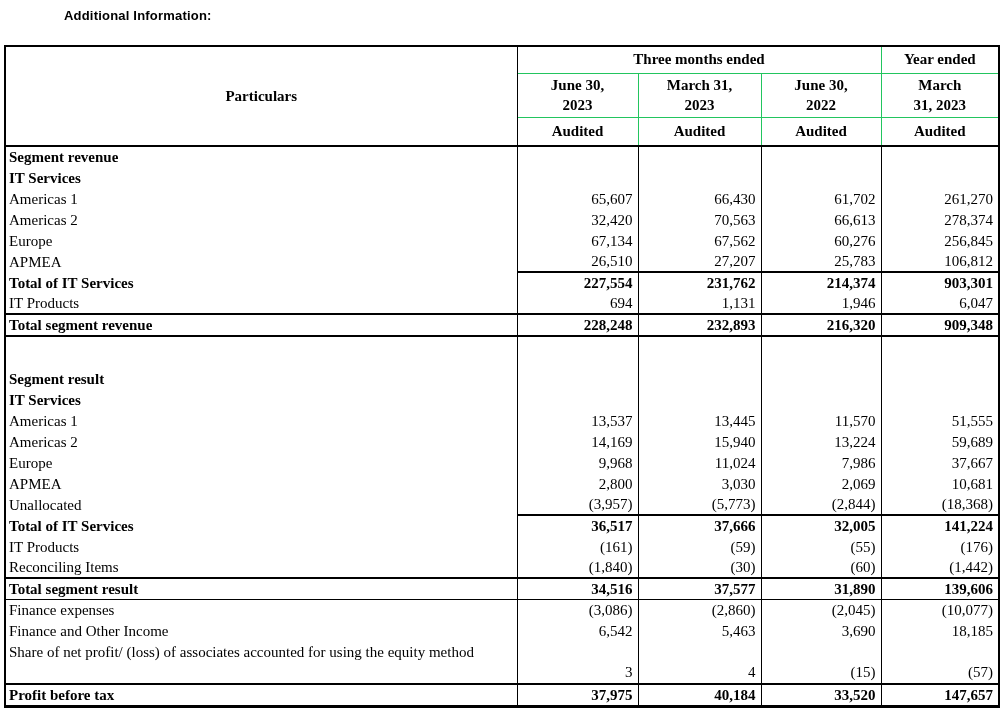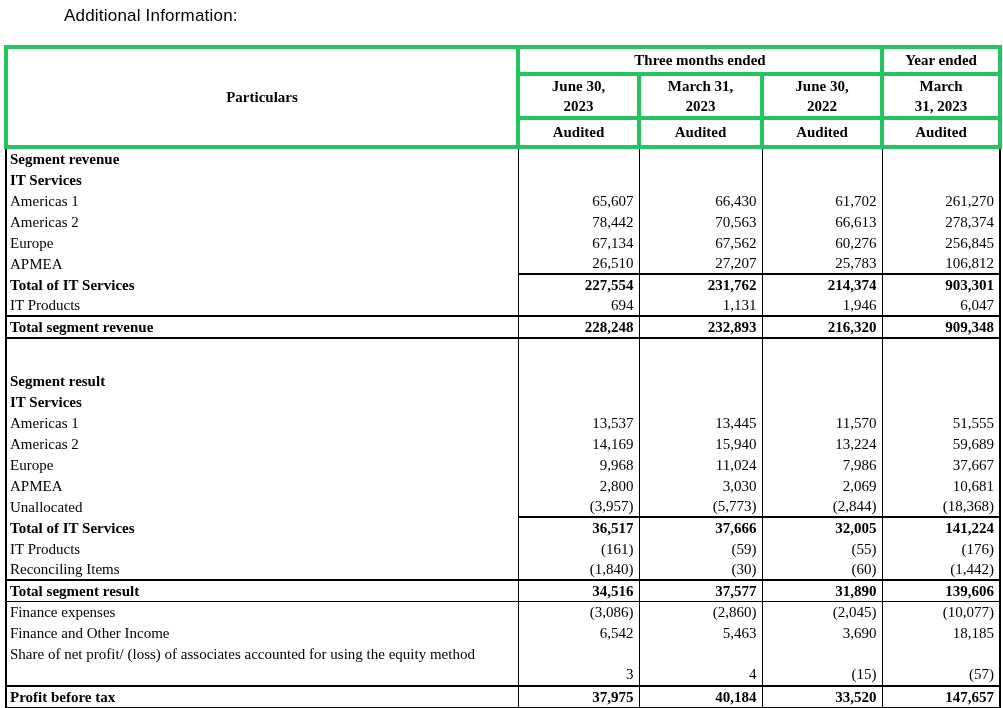--- a/index.html
+++ b/index.html
@@ -5,42 +5,42 @@
   * { box-sizing: border-box; }
   html, body {
     margin: 0; padding: 0;
     width: 1003px; height: 708px;
     background: #ffffff;
     color: #000000;
     font-family: "Liberation Serif", serif;
   }
   .page-title {
     font-family: "Liberation Sans", sans-serif;
-    font-size: 17px;
-    font-weight: normal;
+    font-size: 13px;
+    font-weight: bold;
     margin: 0;
     padding: 5px 0 0 64px;
     line-height: 21px;
     letter-spacing: 0.2px;
   }
   table.fin-table {
     border-collapse: collapse;
     table-layout: fixed;
     margin: 19px 0 0 4px;
     width: 994px;
     border: 2px solid #000;
   }
   th, td {
     padding: 0;
     font-size: 15px;
     overflow: hidden;
   }
   
   thead th {
-    border: 4px solid #22c55e;
+    border: 1px solid #22c55e;
     font-weight: bold;
     text-align: center;
     vertical-align: middle;
   }
   thead { border-bottom: 2px solid #000; }
   th.h-group  { height: 27px; }
   th.h-period { height: 44px; white-space: pre-line; line-height: 20px; }
   th.h-audit  { height: 29px; font-weight: bold; }
   th.h-particulars { border-right: 1px solid #000; }
   
@@ -111,21 +111,21 @@
       </tr>
       <tr>
         <td class="lbl ind">Americas 1</td>
         <td class="num">65,607</td>
         <td class="num">66,430</td>
         <td class="num">61,702</td>
         <td class="num">261,270</td>
       </tr>
       <tr>
         <td class="lbl ind">Americas 2</td>
-        <td class="num">78,442</td>
+        <td class="num">32,420</td>
         <td class="num">70,563</td>
         <td class="num">66,613</td>
         <td class="num">278,374</td>
       </tr>
       <tr>
         <td class="lbl ind">Europe</td>
         <td class="num">67,134</td>
         <td class="num">67,562</td>
         <td class="num">60,276</td>
         <td class="num">256,845</td>

